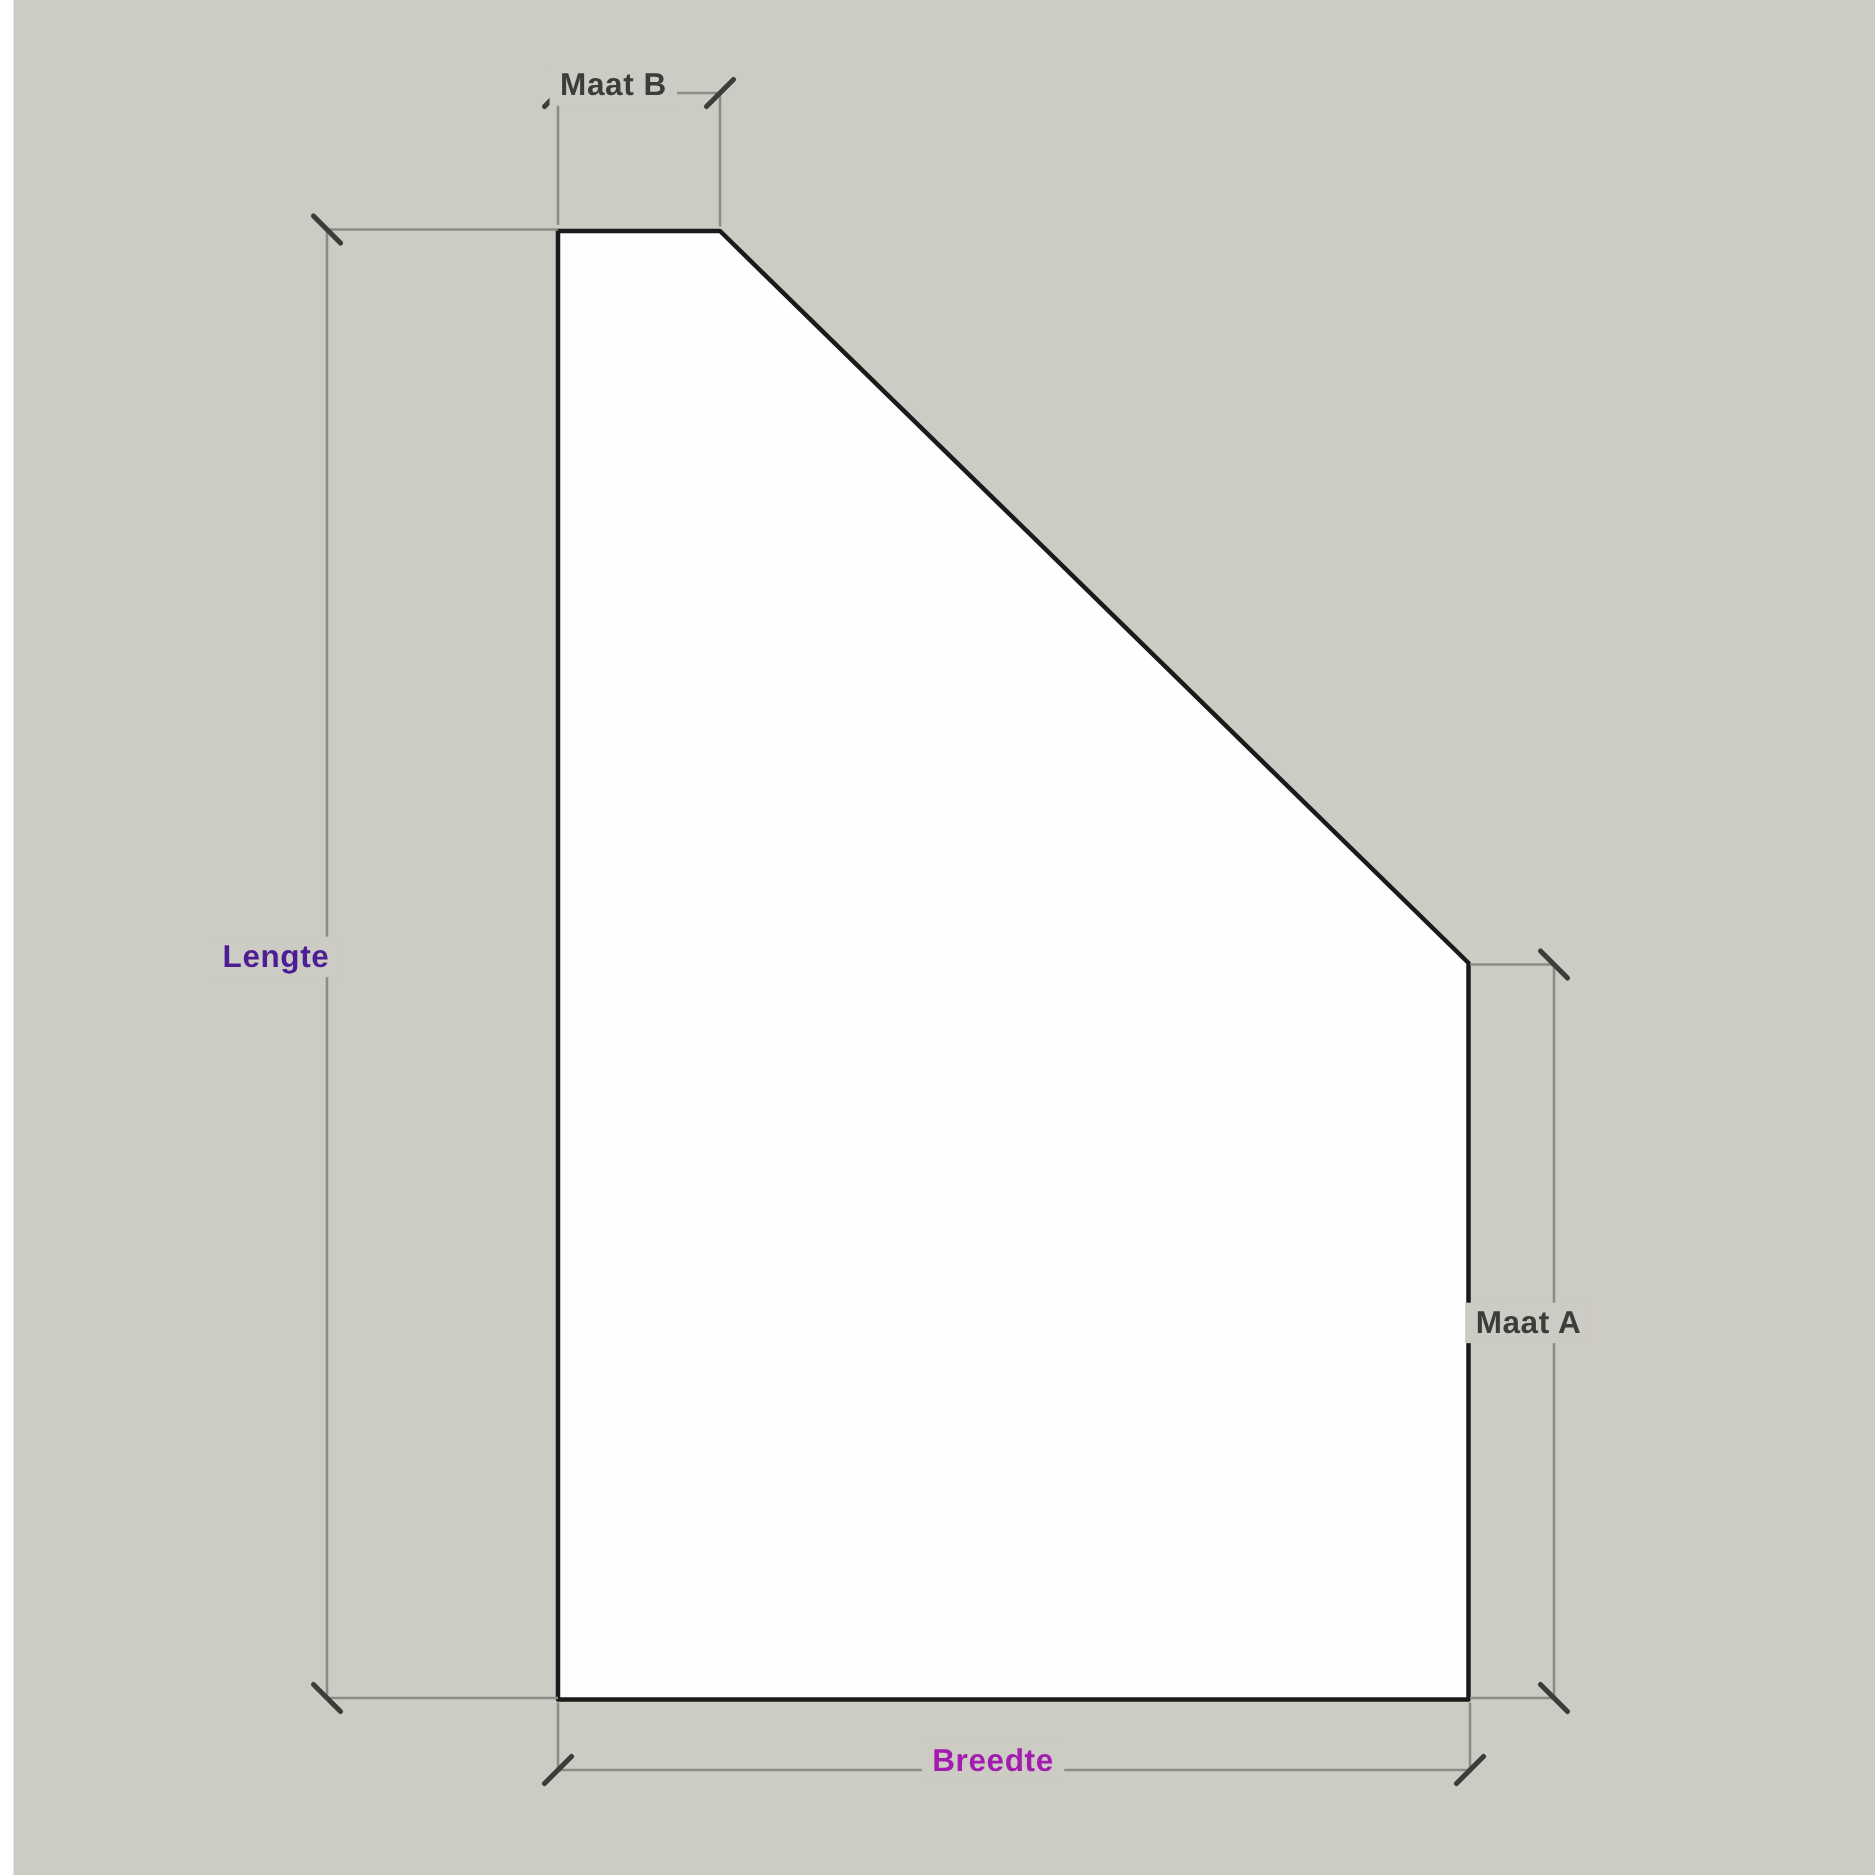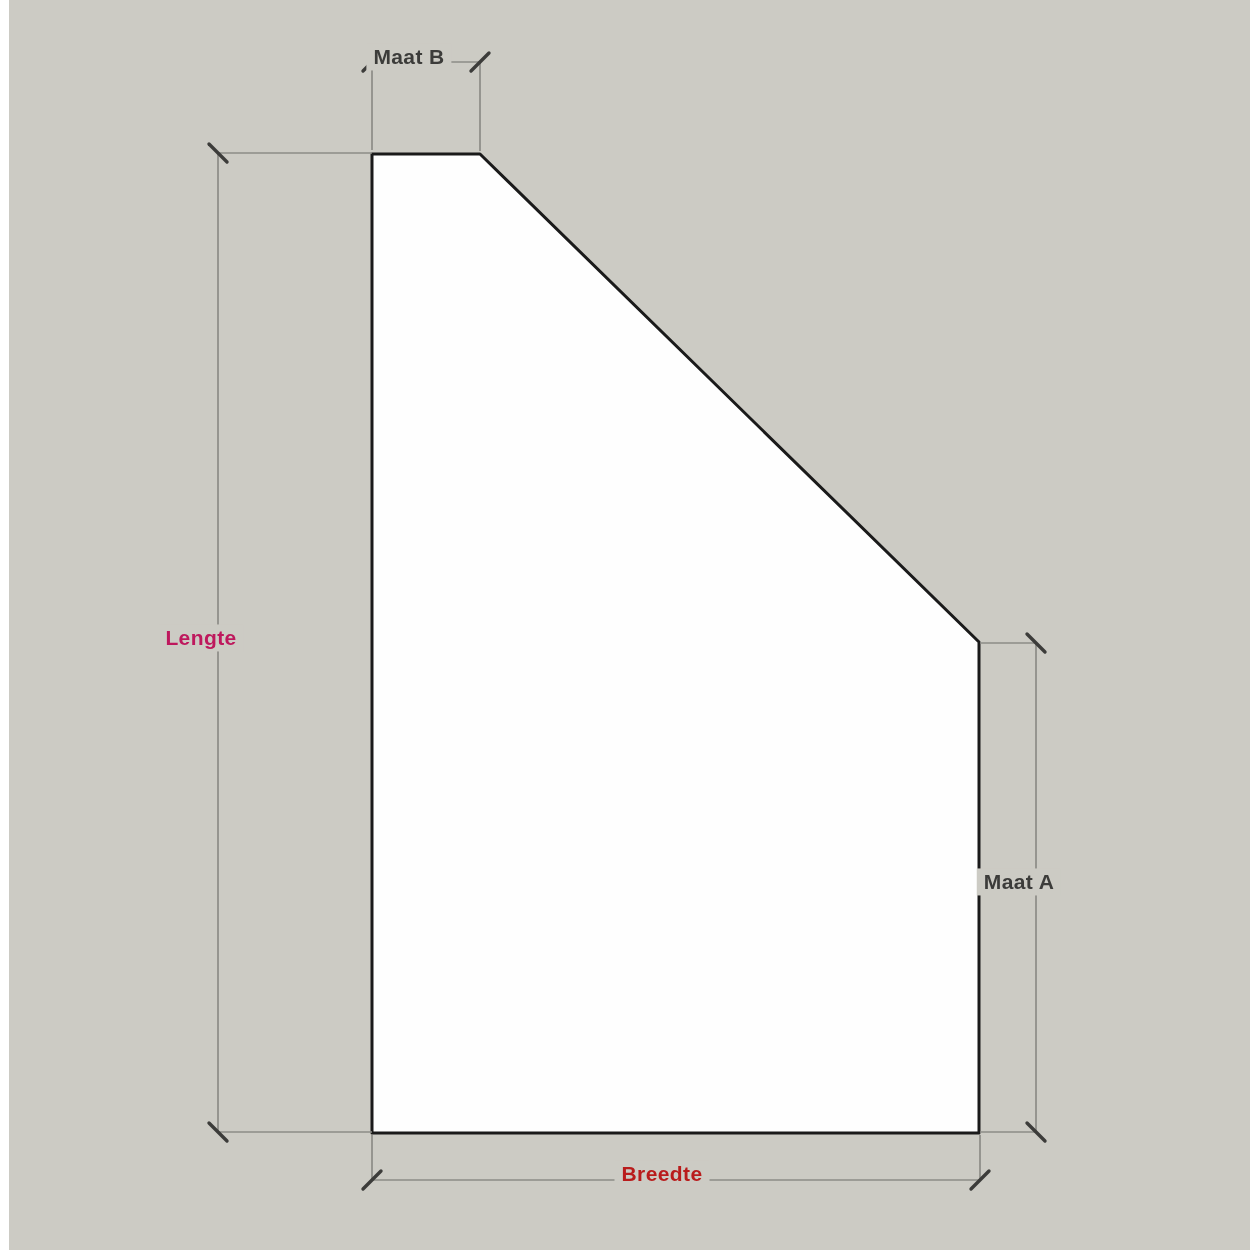--- a/index.html
+++ b/index.html
@@ -64,18 +64,18 @@
         <line x1="200" y1="1123" x2="218" y2="1141" stroke="#3c3c3a" stroke-width="3.4" stroke-linecap="round"></line>
         <line x1="1018" y1="634" x2="1036" y2="652" stroke="#3c3c3a" stroke-width="3.4" stroke-linecap="round"></line>
         <line x1="1018" y1="1123" x2="1036" y2="1141" stroke="#3c3c3a" stroke-width="3.4" stroke-linecap="round"></line>
         <line x1="354" y1="1189" x2="372" y2="1171" stroke="#3c3c3a" stroke-width="3.4" stroke-linecap="round"></line>
         <line x1="962" y1="1189" x2="980" y2="1171" stroke="#3c3c3a" stroke-width="3.4" stroke-linecap="round"></line>
       </g>
   </svg>
 
   <div class="dim-label" style="background: rgb(204, 203, 196); color: rgb(60, 60, 58); left: 409px; top: 57px;">Maat B</div>
 
-  <div class="dim-label" style="background: rgb(204, 203, 196); color: #be185d; left: 201px; top: 638px;">Lengte</div>
+  <div class="dim-label" style="background: rgb(204, 203, 196); color: #4c1d95; left: 184px; top: 638px;">Lengte</div>
 
   <div class="dim-label" style="background: rgb(204, 203, 196); color: rgb(60, 60, 58); left: 1019px; top: 882px; text-align: right;">Maat A</div>
 
-  <div class="dim-label" style="background: rgb(204, 203, 196); color: #b91c1c; left: 662px; top: 1174px;">Breedte</div>
+  <div class="dim-label" style="background: rgb(204, 203, 196); color: #a21caf; left: 662px; top: 1174px;">Breedte</div>
 </div>
 
 </body></html>

